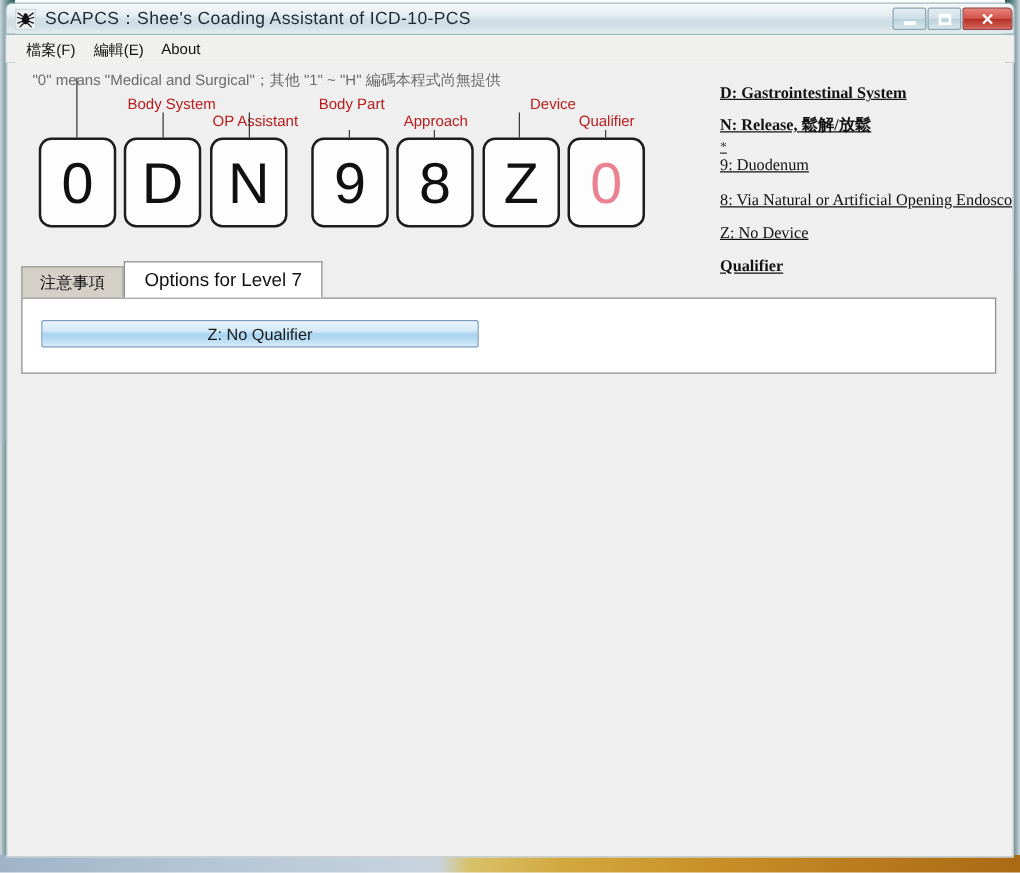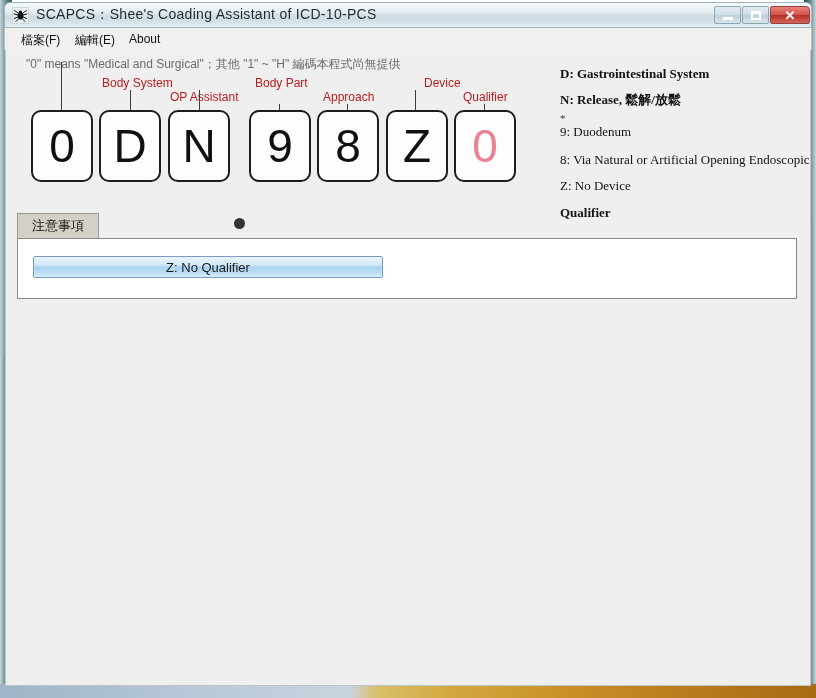--- a/index.html
+++ b/index.html
@@ -201,25 +201,26 @@
 
   
   #info-panel {
     position: absolute;
     left: 550px; top: 8px;
     width: 250px;
     font-family: "Liberation Serif", "DejaVu Serif", serif;
   }
   .info-line {
     position: absolute;
-    left: 4px;
+    left: 20px;
     font-size: 13px;
     color: #121212;
     white-space: nowrap;
     font-family: "Liberation Serif", "DejaVu Serif", serif;
+    text-decoration: underline;
   }
   .info-line.bold { font-weight: bold; }
   .info-line.star { font-size: 11px; color: #333; }
 
   
   #tabstrip {
     position: absolute;
     left: 11px; top: 160px;
     width: 790px; height: 28px; padding-left: 22px;
   }
@@ -364,18 +365,19 @@
       <div class="info-line bold" style="top:33px;">N: Release, 鬆解/放鬆</div>
       <div class="info-line star" style="top:54px;">*</div>
       <div class="info-line" style="top:66px;">9: Duodenum</div>
       <div class="info-line" style="top:94px;">8: Via Natural or Artificial Opening Endoscopic</div>
       <div class="info-line" style="top:120px;">Z: No Device</div>
       <div class="info-line bold" style="top:147px;">Qualifier</div>
     </div>
 
     <div id="tabstrip">
       <div class="tab" id="tab-notes">注意事項</div>
+      <div class="tab" id="tab-options">Options for Level 7</div>
     </div>
     <div id="tabpanel"></div>
     <div id="option-button">Z: No Qualifier</div>
 
   </div>
 </div>
 
 </body></html>

